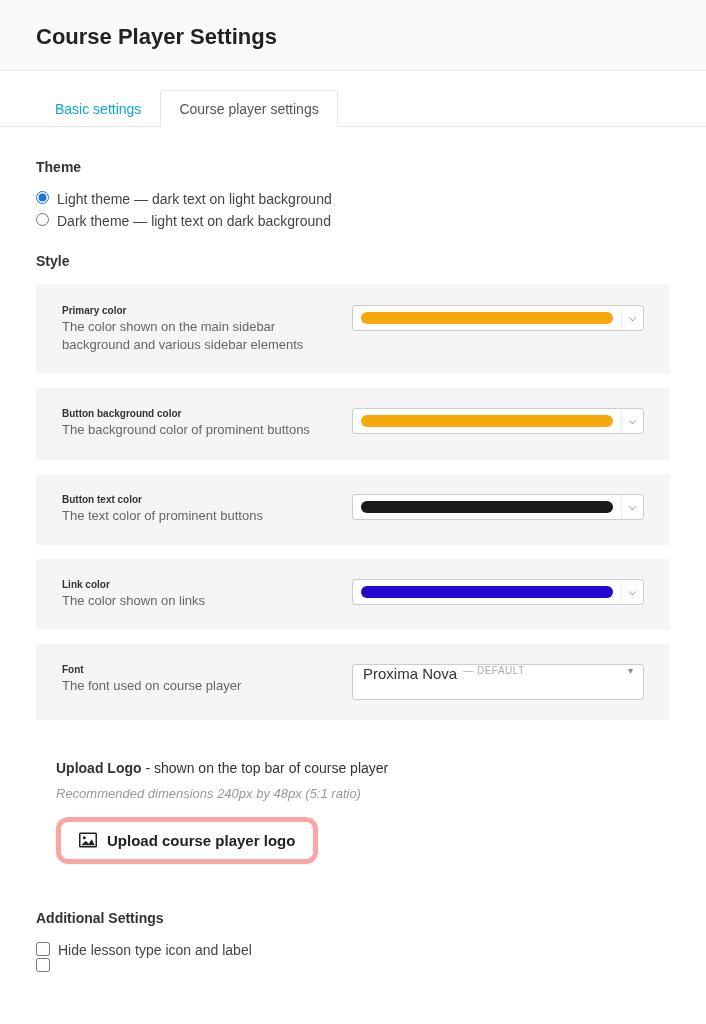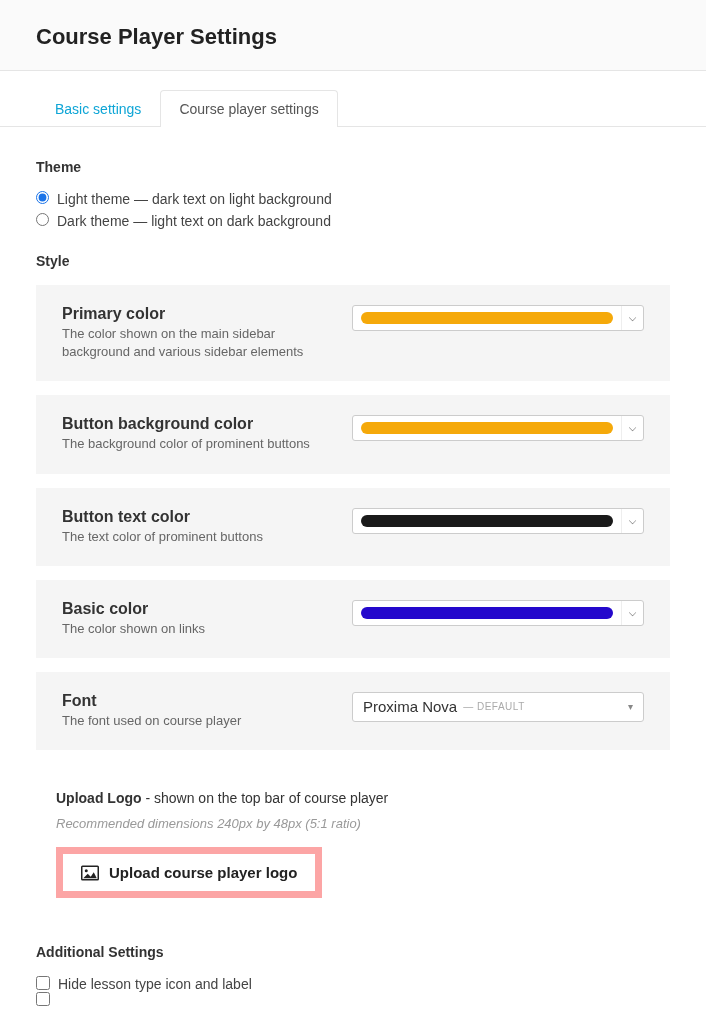--- a/index.html
+++ b/index.html
@@ -71,21 +71,21 @@
       margin-bottom: 14px;
       display: flex;
       align-items: flex-start;
       gap: 20px;
     }
     .style-left {
       flex: 1;
       min-width: 0;
     }
     .style-title {
-      font-size: 16px;
+      font-size: 10px;
       font-weight: 600;
       color: #333;
       margin-bottom: 2px;
     }
     .style-desc {
       font-size: 13px;
       color: #666;
       line-height: 1.4;
     }
     .style-right {
@@ -113,25 +113,24 @@
       font-size: 10px;
       color: #666;
       border-left: 1px solid #eee;
       height: 100%;
       display: flex;
       align-items: center;
       justify-content: center;
     }
     .font-select {
       display: flex;
-      align-items: center;
       background: #fff;
       border: 1px solid #ccc;
       border-radius: 3px;
-      height: 30px;
+      height: 36px;
       padding: 0 10px;
       font-size: 15px;
       color: #333;
     }
     .font-default {
       color: #aaa;
       font-size: 10px;
       letter-spacing: 0.5px;
       margin-left: 6px;
     }
@@ -154,22 +153,22 @@
       font-style: italic;
       color: #999;
       margin-top: 10px;
     }
     .upload-btn {
       margin-top: 16px;
       display: inline-flex;
       align-items: center;
       gap: 10px;
       padding: 10px 18px;
-      border: 7px solid #fca5a5;
-      border-radius: 0;
+      border: 5px solid #fca5a5;
+      border-radius: 12px;
       background: #fff;
       font-size: 15px;
       font-weight: 600;
       color: #222;
       cursor: pointer;
     }
     .upload-btn svg {
       width: 18px;
       height: 16px;
     }
@@ -250,21 +249,21 @@
       <div class="style-right">
         <div class="color-select">
           <div class="color-swatch" style="background:#1a1a1a"></div>
           <div class="color-arrow">⌵</div>
         </div>
       </div>
     </div>
 
     <div class="style-card">
       <div class="style-left">
-        <div class="style-title">Basic color</div>
+        <div class="style-title">Link color</div>
         <div class="style-desc">The color shown on links</div>
       </div>
       <div class="style-right">
         <div class="color-select">
           <div class="color-swatch" style="background:#2408cc"></div>
           <div class="color-arrow">⌵</div>
         </div>
       </div>
     </div>
 

